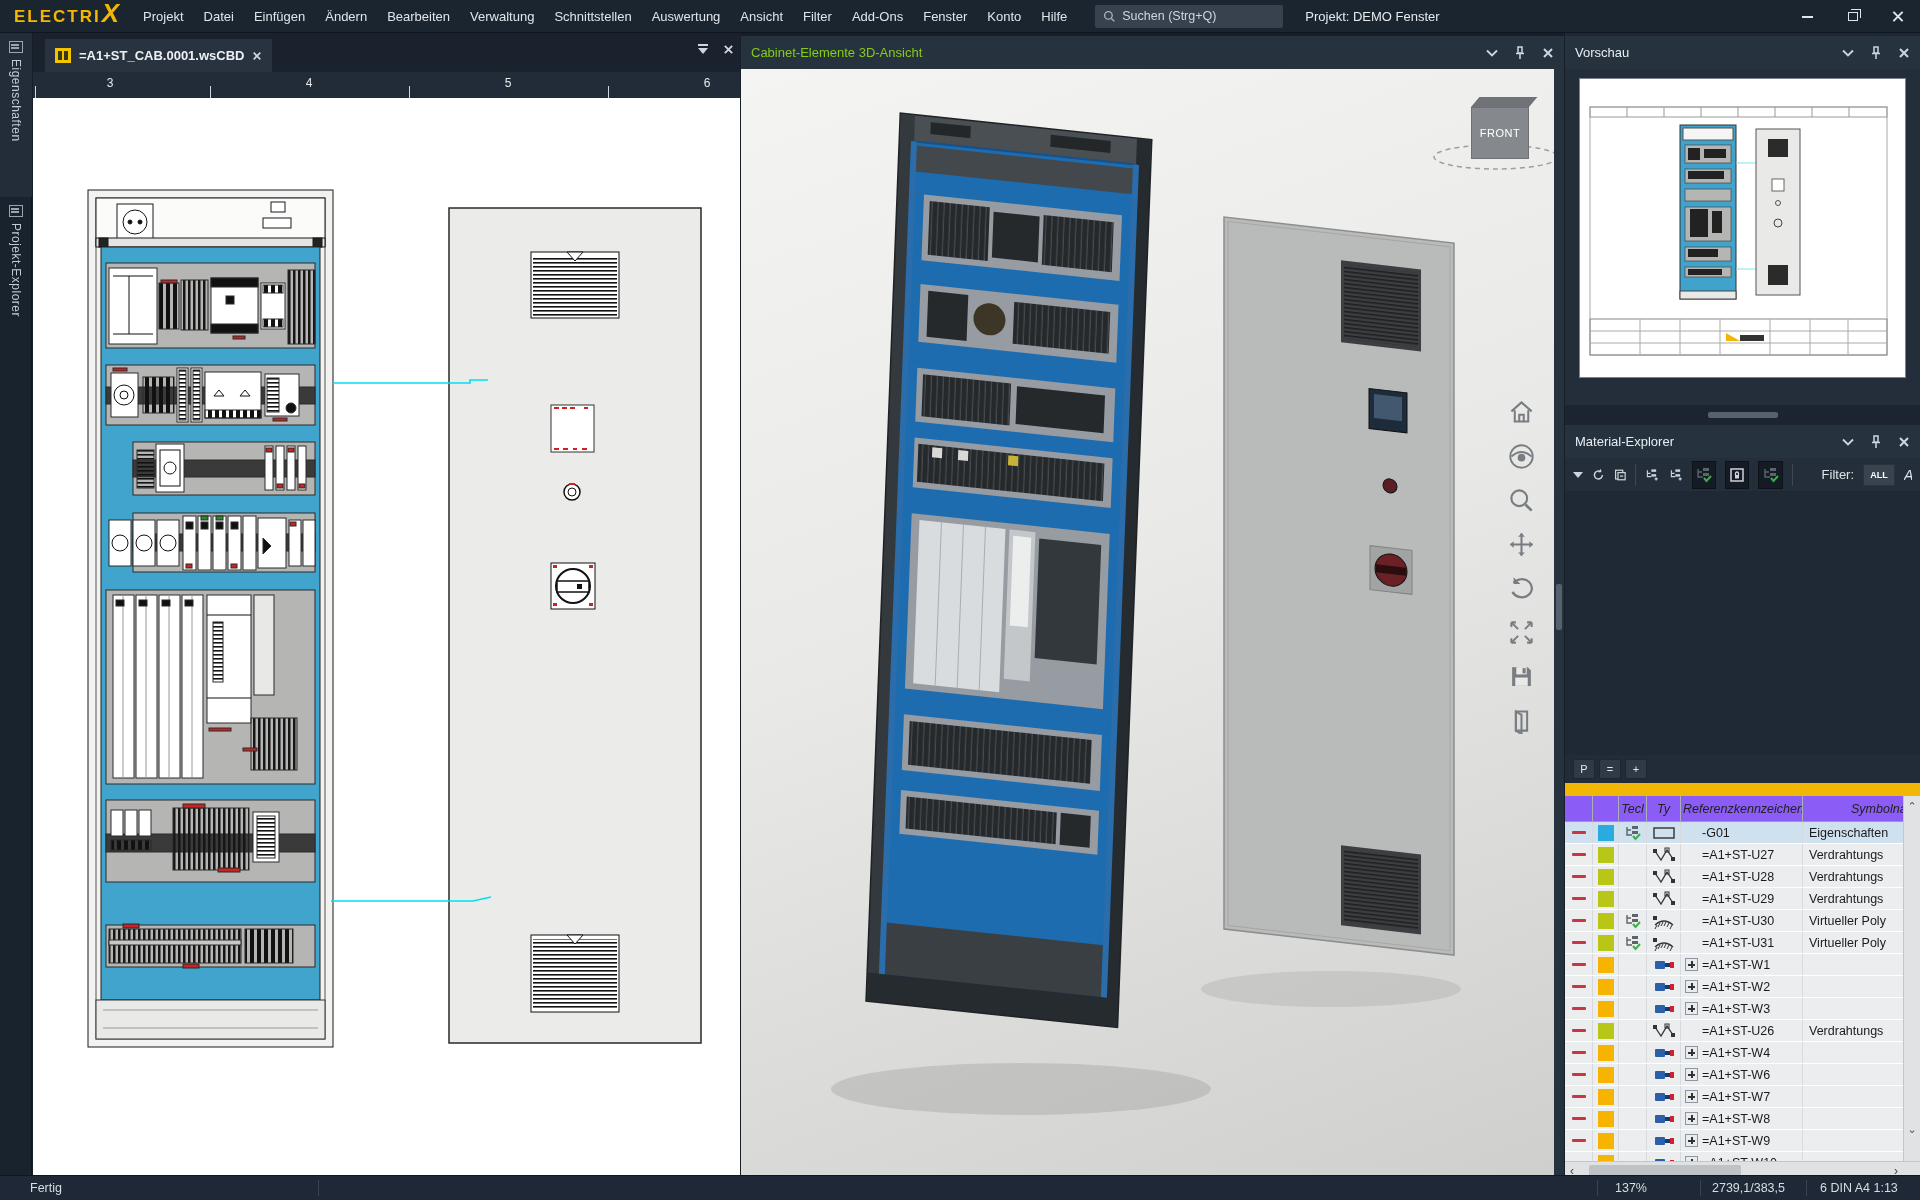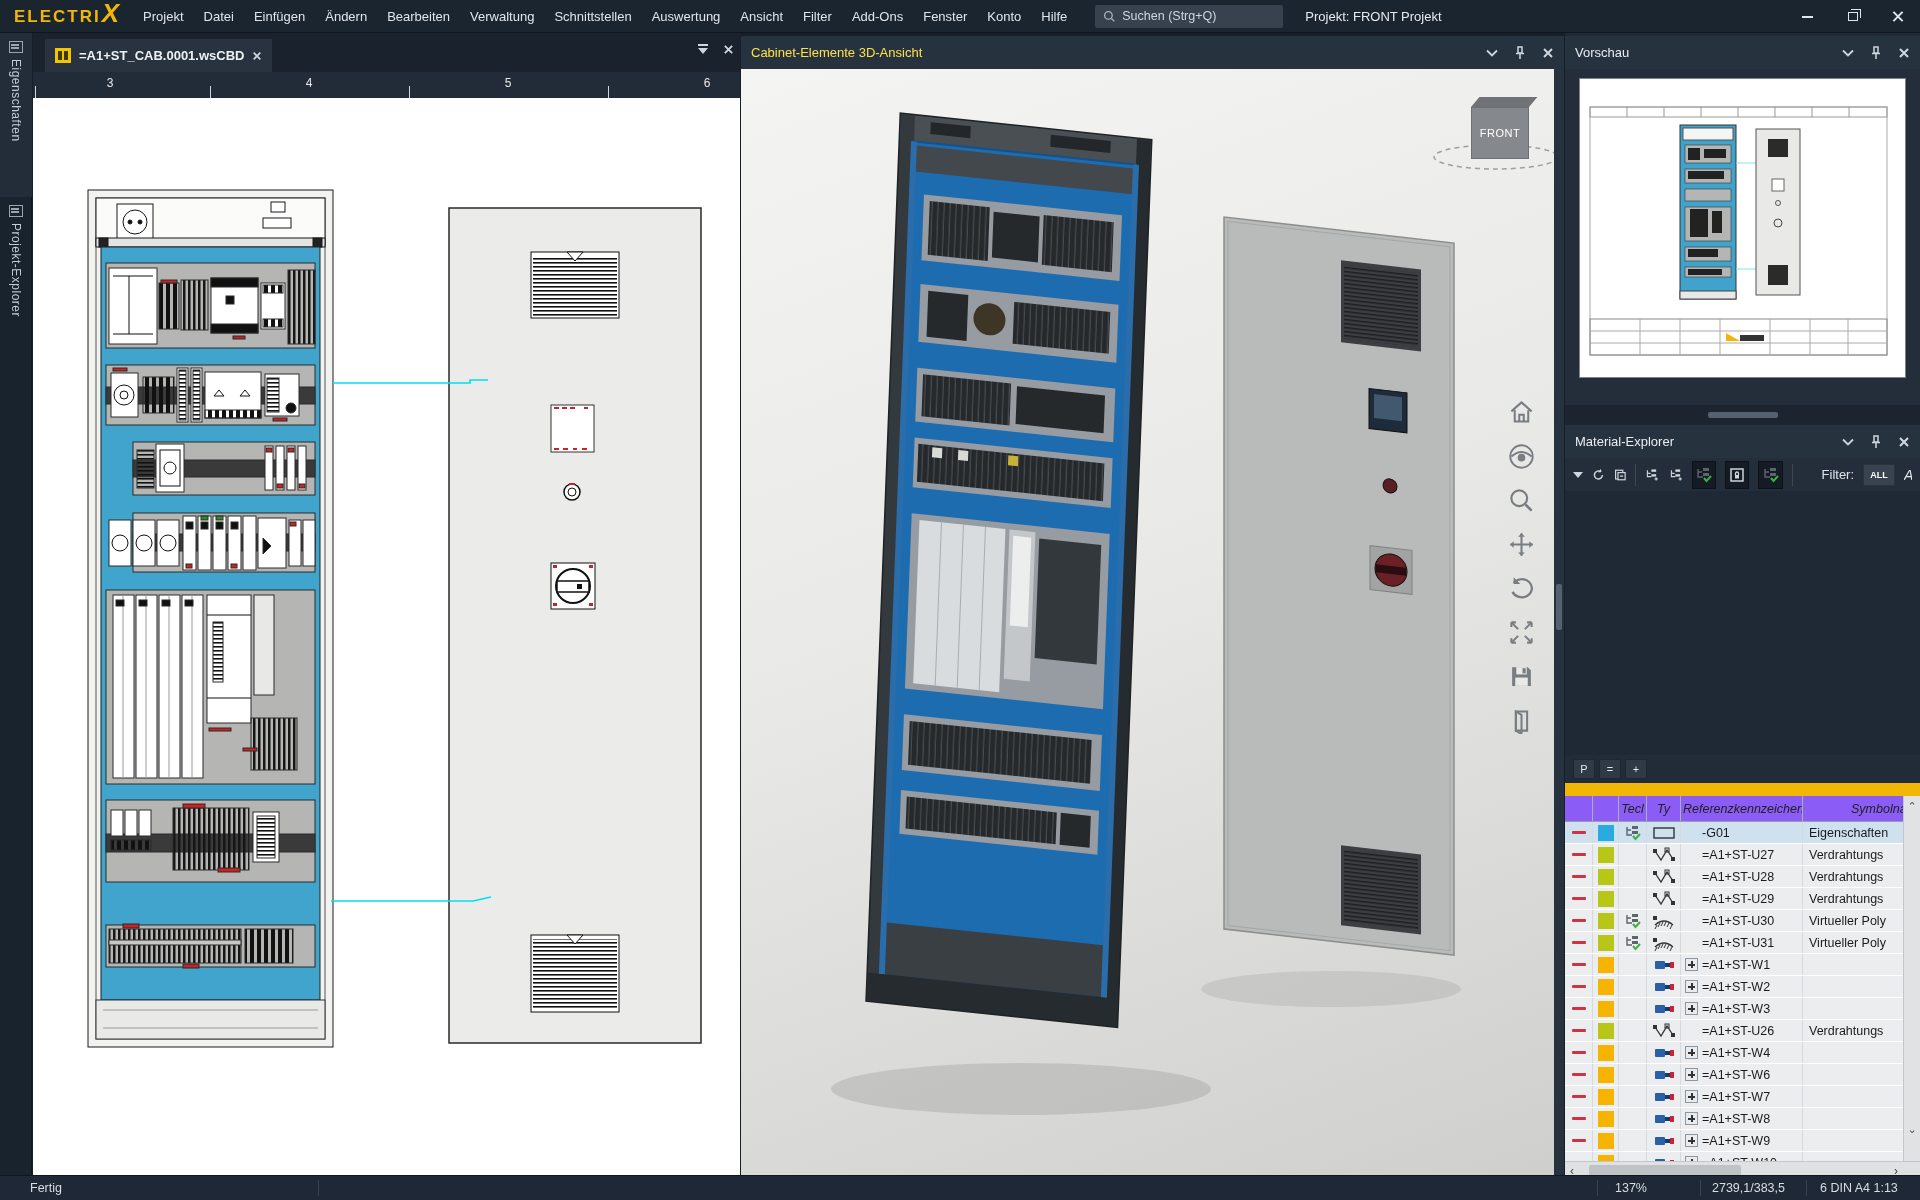--- a/index.html
+++ b/index.html
@@ -46,21 +46,21 @@
   .funnel:after{content:"";position:absolute;left:1px;top:5px;border-left:5px solid transparent;border-right:5px solid transparent;border-top:6px solid #cfd6dd;}
   .canvas2d{position:absolute;left:0;top:39px;width:707px;height:1124px;background:#fff;}
   .ruler{position:absolute;left:0;top:0;width:707px;height:26px;background:#222c39;}
   .ruler .rlabel{position:absolute;top:4px;color:#e8e8e8;font-size:12px;transform:translateX(-50%);}
   .ruler .rtick{position:absolute;bottom:0;width:1px;height:12px;background:#cfd6dd;}
   .draw2d{position:absolute;left:0;top:26px;}
 
   
   .panel3d{position:absolute;left:741px;top:33px;width:823px;height:1142px;background:#161e28;}
   .phead{position:absolute;left:0;top:3px;width:100%;height:33px;background:#27323f;display:flex;align-items:center;padding:0 10px;}
-  .phead .ptitle{color:#fde047;font-size:13px;}
+  .phead .ptitle{color:#84cc16;font-size:13px;}
   .phead-icons{margin-left:auto;display:flex;gap:16px;align-items:center;}
   .viewport3d{position:absolute;left:0;top:36px;width:813px;height:1106px;background:linear-gradient(160deg,#f4f4f2 0%,#e9e9e7 45%,#cfcfcd 100%);overflow:hidden;}
   .edge3d{position:absolute;right:0;top:36px;width:10px;height:1106px;background:#27323f;}
   .edge3d .handle{position:absolute;left:2px;top:515px;width:6px;height:46px;background:#55616e;border-radius:2px;}
   .nav3d{position:absolute;right:18px;top:328px;display:flex;flex-direction:column;gap:14px;}
   .nav3d .nbtn{width:30px;height:30px;display:flex;align-items:center;justify-content:center;}
   .frontcube{position:absolute;left:727px;top:26px;width:70px;height:70px;}
   .front-face{position:absolute;left:3px;top:12px;width:58px;height:52px;background:#85898d;border:1px solid #6d7175;display:flex;align-items:center;justify-content:center;}
   .front-top{position:absolute;left:3px;top:2px;width:58px;height:10px;background:#6f7377;transform:skewX(-40deg);transform-origin:bottom left;}
   .front-face span{color:#fff;font-size:11px;letter-spacing:.5px;}
@@ -284,21 +284,21 @@
           <span>Hilfe</span>
         </div>
       </nav>
     <div class="searchbox">
       <svg width="13" height="13" viewBox="0 0 24 24">
           <circle cx="10" cy="10" r="7" fill="none" stroke="#aab4bf" stroke-width="2.4"></circle>
           <path d="M15.5 15.5L21 21" stroke="#aab4bf" stroke-width="2.6"></path>
         </svg>
       <span>Suchen (Strg+Q)</span>
     </div>
-    <div class="project-label">Projekt: FRONT Projekt</div>
+    <div class="project-label">Projekt: DEMO Fenster</div>
     <div class="wincontrols">
       <div class="winbtn">
           <span class="ic-min"></span>
         </div>
       <div class="winbtn">
           <span class="ic-restore"></span>
         </div>
       <div class="winbtn">
           <span class="xmark"></span>
         </div>

